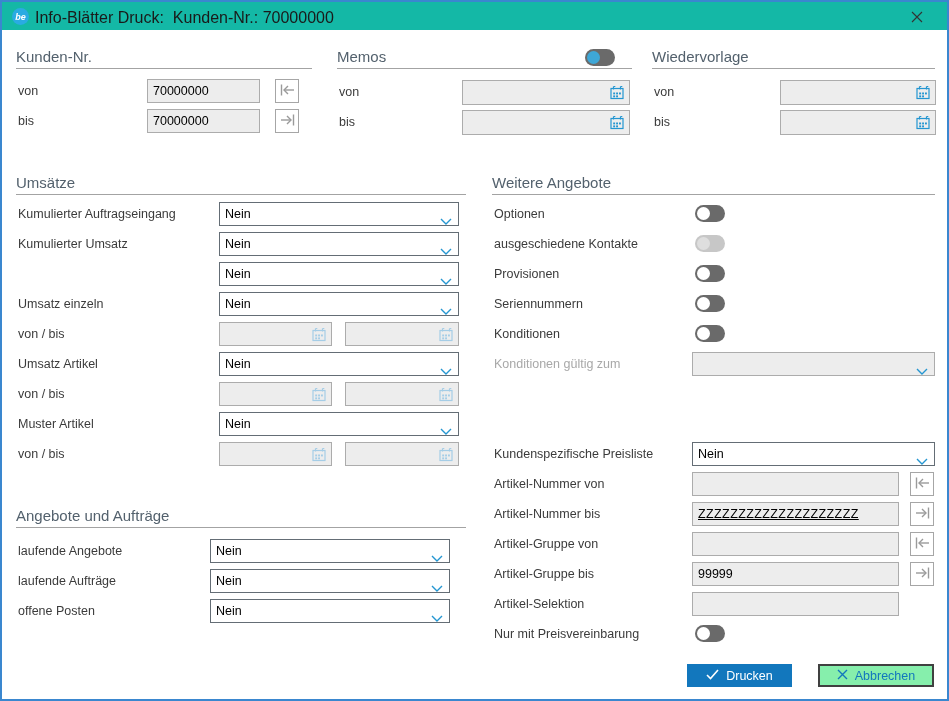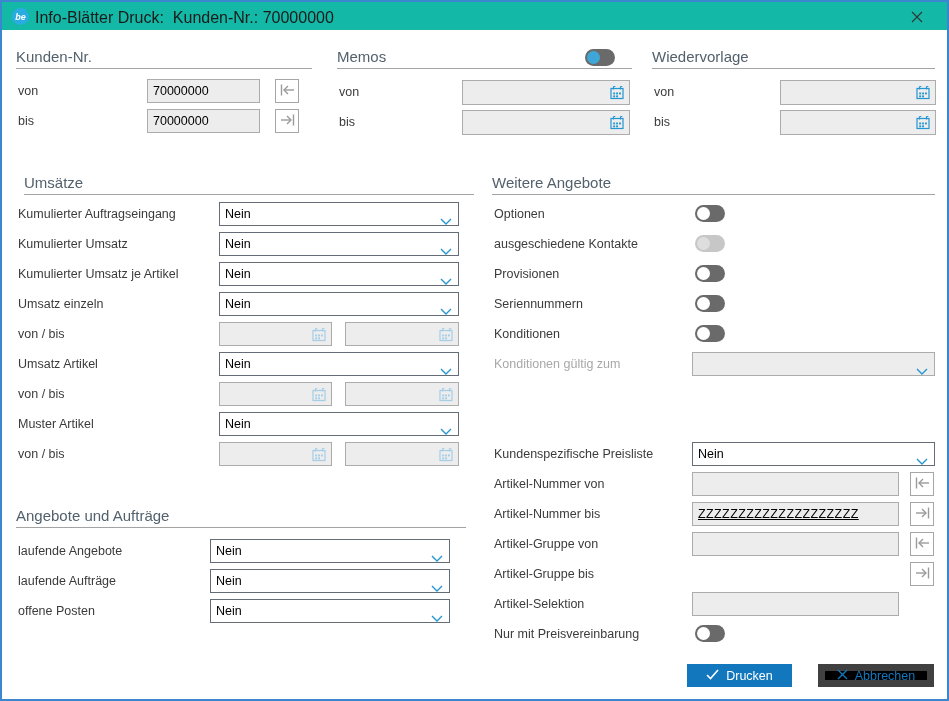--- a/index.html
+++ b/index.html
@@ -60,21 +60,21 @@
   .toggle { position:absolute; width:30px; height:17px; border-radius:9px; background:#6a6a6a; cursor:pointer; }
   .toggle .knob { position:absolute; left:2px; top:2px; width:13px; height:13px; border-radius:50%; background:#fff; }
   .toggle.blue-knob .knob { background:#3ea7d7; }
   .toggle.disabled { background:#c7c7c7; }
   .toggle.disabled .knob { background:#dedede; }
 
   
   .btn { position:absolute; height:23px; font-family:"Liberation Sans", sans-serif; font-size:12.5px;
          display:flex; align-items:center; justify-content:center; gap:7px; cursor:pointer; }
   .btn-print { background:#1277bd; color:#fff; border:1px solid #1277bd; }
-  .btn-cancel { background:#000000; color:#1277bd; border:7px solid #404040; }
+  .btn-cancel { background:#86efac; color:#1277bd; border:2px solid #404040; }
 </style>
 </head>
 <body>
 
 <div id="window">
 
   <div class="titlebar">
     <div class="logo">be</div>
     <div class="win-title">Info-Blätter Druck:  Kunden-Nr.: 70000000</div>
     <button class="close-btn">
@@ -184,39 +184,38 @@
       <rect x="4.2" y="7.5" width="1.9" height="1.9"></rect>
       <rect x="7.1" y="7.5" width="1.9" height="1.9"></rect>
       <rect x="10" y="7.5" width="1.9" height="1.9"></rect>
       <rect x="4.2" y="10.4" width="1.9" height="1.9"></rect>
       <rect x="7.1" y="10.4" width="1.9" height="1.9"></rect>
     </g>
   </svg>
 </span>
     </div>
 
-  <div class="sec-header" style="left:22px;top:172px;width:450px">
+  <div class="sec-header" style="left:14px;top:172px;width:450px">
     <span>Umsätze</span>
   </div>
 
   <div class="lbl" style="left:16px;top:200px">Kumulierter Auftragseingang</div>
   <div class="select" style="left:217px;top:200px;width:240px"><span>Nein</span><span class="chev">
   <svg width="12" height="8" viewBox="0 0 12 8" fill="none">
     <path d="M1 1 L6 6 L11 1" stroke="#2496d1" stroke-width="1.4"></path>
   </svg>
 </span></div>
 
   <div class="lbl" style="left:16px;top:230px">Kumulierter Umsatz</div>
   <div class="select" style="left:217px;top:230px;width:240px"><span>Nein</span><span class="chev">
   <svg width="12" height="8" viewBox="0 0 12 8" fill="none">
     <path d="M1 1 L6 6 L11 1" stroke="#2496d1" stroke-width="1.4"></path>
   </svg>
 </span></div>
 
-  <div class="lbl" style="left:16px;top:260px">Kumulierter Umsatz je Artikel</div>
   <div class="select" style="left:217px;top:260px;width:240px"><span>Nein</span><span class="chev">
   <svg width="12" height="8" viewBox="0 0 12 8" fill="none">
     <path d="M1 1 L6 6 L11 1" stroke="#2496d1" stroke-width="1.4"></path>
   </svg>
 </span></div>
 
   <div class="lbl" style="left:16px;top:290px">Umsatz einzeln</div>
   <div class="select" style="left:217px;top:290px;width:240px"><span>Nein</span><span class="chev">
   <svg width="12" height="8" viewBox="0 0 12 8" fill="none">
     <path d="M1 1 L6 6 L11 1" stroke="#2496d1" stroke-width="1.4"></path>
@@ -428,20 +427,21 @@
       <span class="ic">
   <svg width="17" height="14" viewBox="0 0 17 14" fill="none" stroke="#9a9a9a" stroke-width="1.4">
     <path d="M2.5 1.5 V12.5"></path>
           <path d="M15 7 H5"></path>
           <path d="M9 3 L5 7 L9 11"></path>
   </svg>
 </span>
     </button>
 
   <div class="lbl" style="left:492px;top:560px">Artikel-Gruppe bis</div>
+  <input class="txt" style="left: 690px; top: 560px; width: 207px;" readonly="" value="99999">
   <button class="arrow-btn" style="left:908px;top:560px">
       <span class="ic">
   <svg width="17" height="14" viewBox="0 0 17 14" fill="none" stroke="#9a9a9a" stroke-width="1.4">
     <path d="M14.5 1.5 V12.5"></path>
           <path d="M2 7 H12"></path>
           <path d="M8 3 L12 7 L8 11"></path>
   </svg>
 </span>
     </button>
 

